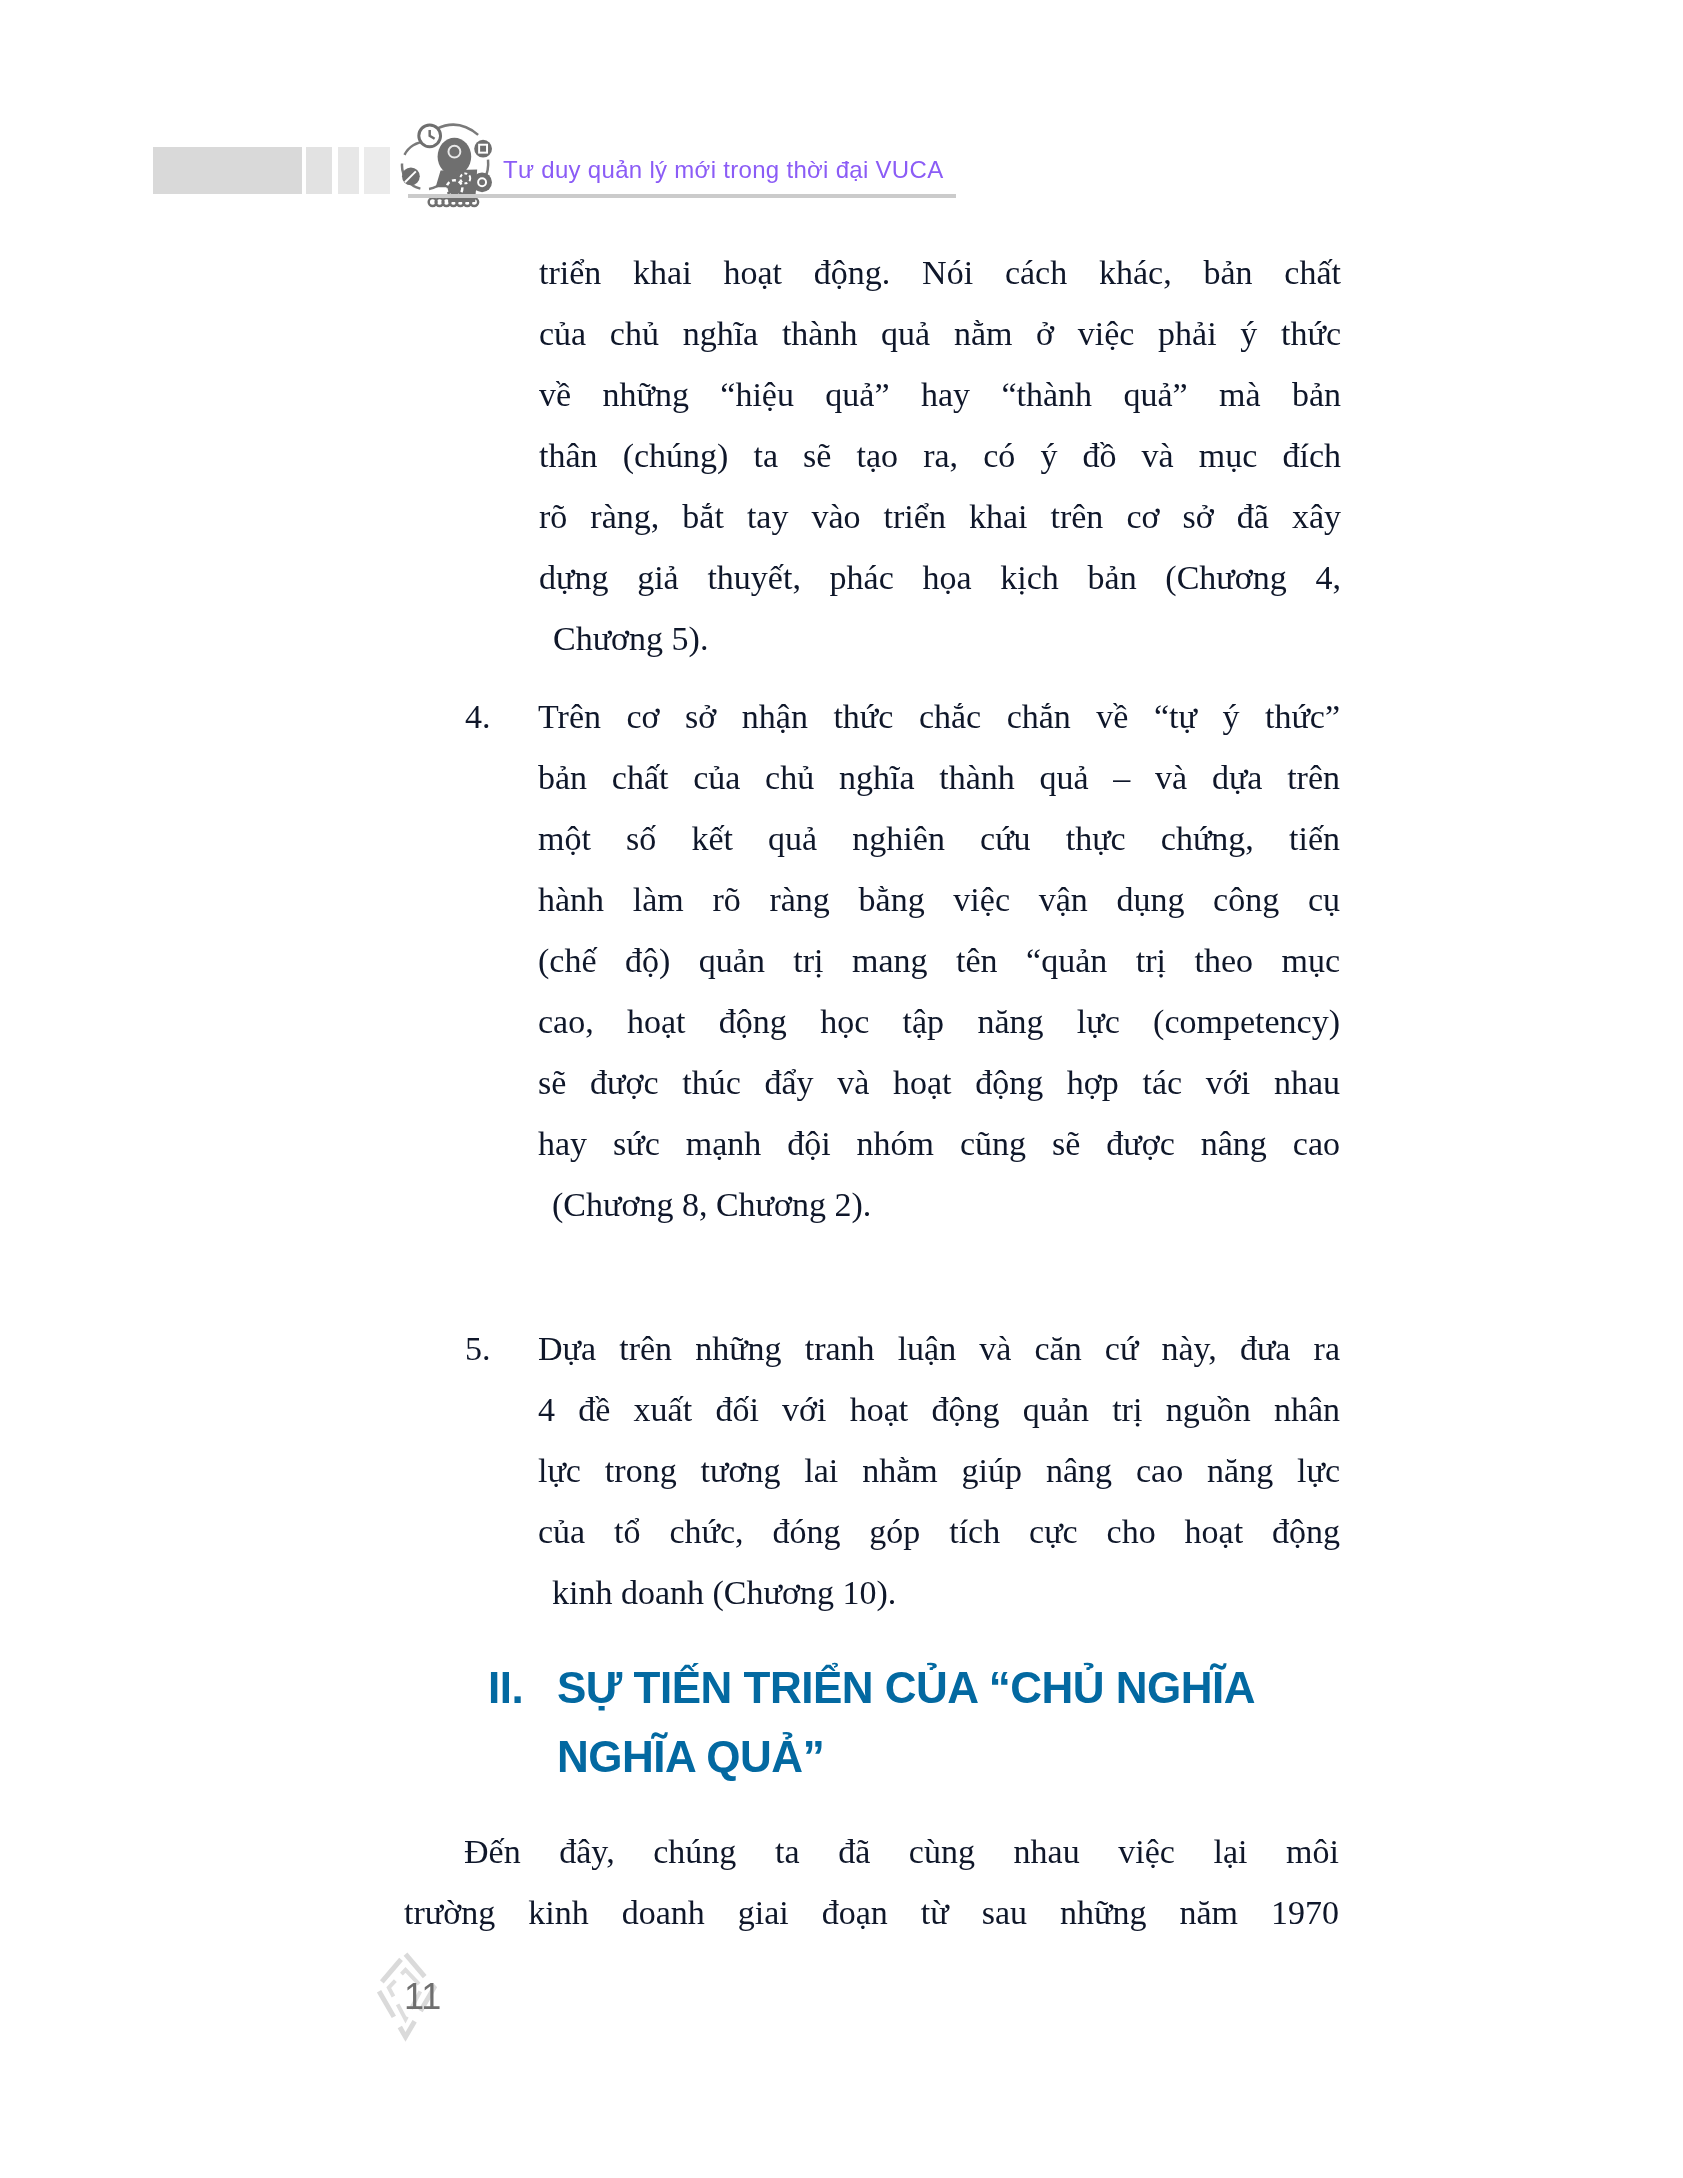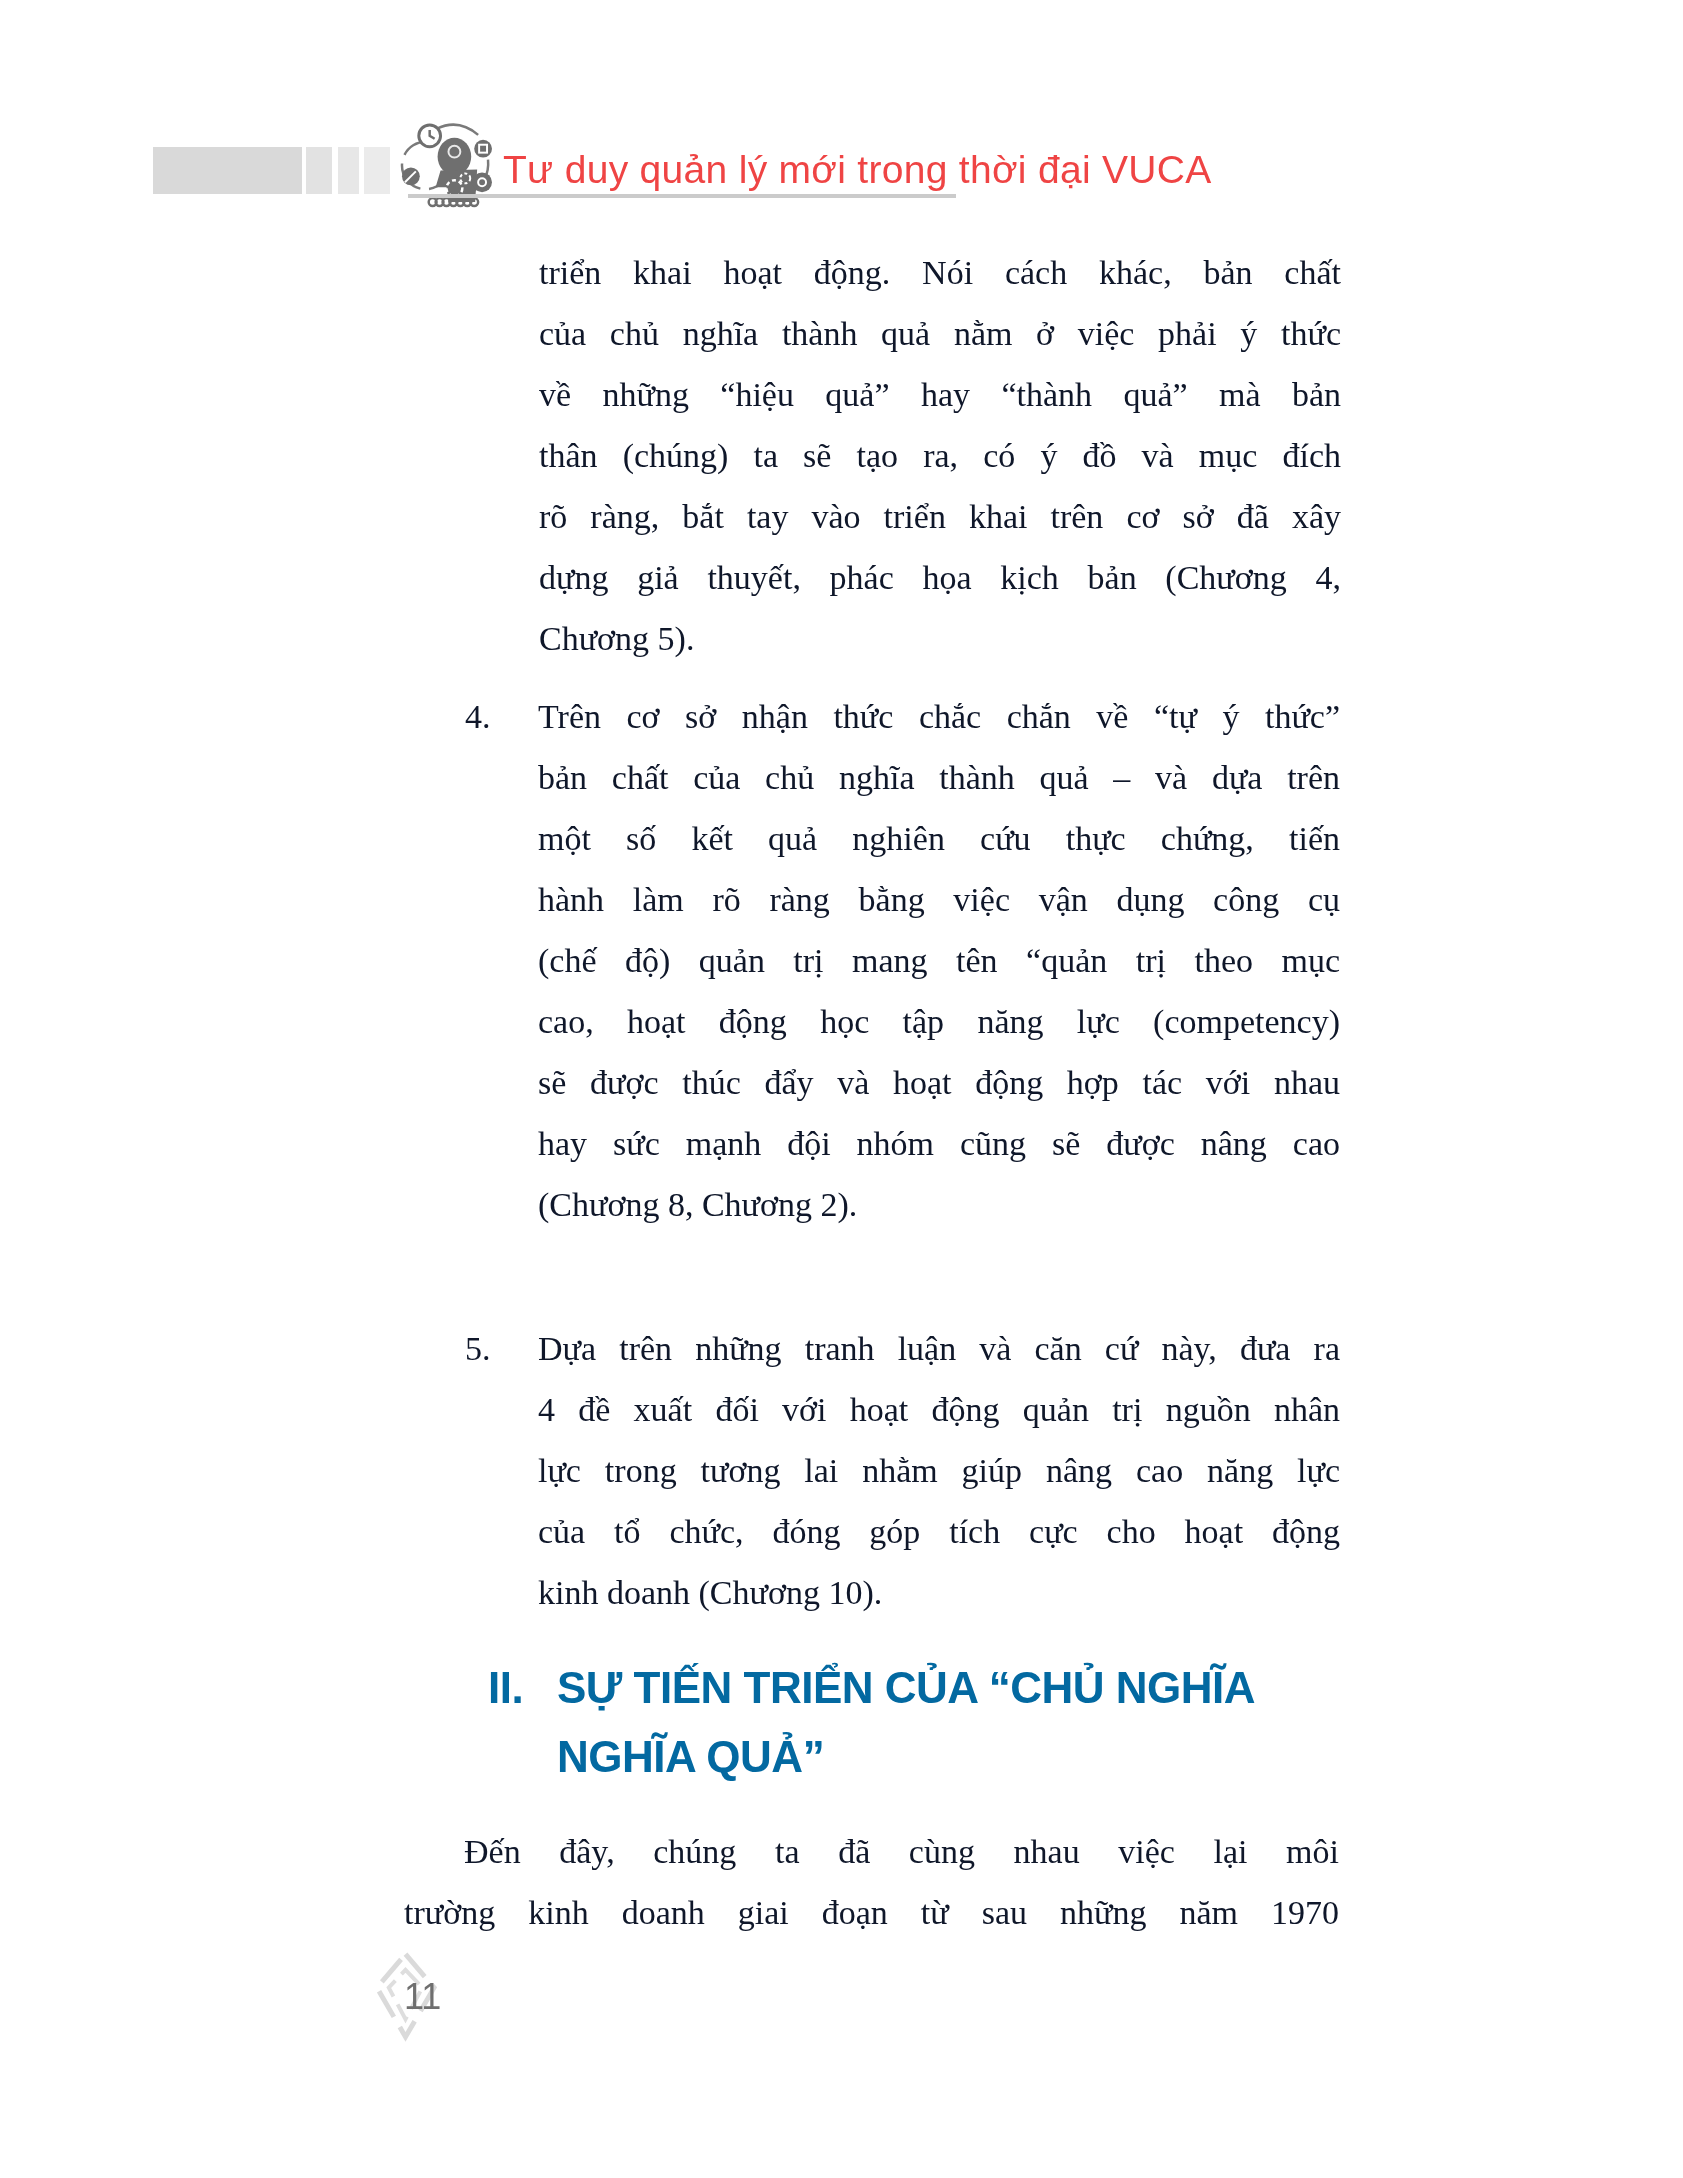--- a/index.html
+++ b/index.html
@@ -11,29 +11,29 @@
 
   
   .bar { position:absolute; top:147px; height:47px; }
   .bar-big { left:153px; width:149px; background:#d9d9d9; }
   .bar-1   { left:306px; width:26px;  background:#e2e2e2; }
   .bar-2   { left:338px; width:21px;  background:#e7e7e7; }
   .bar-3   { left:364px; width:26px;  background:#ebebeb; }
   .hicon { position:absolute; left:399px; top:120px; width:93px; height:89px; }
   .htitle {
     position:absolute; left:503px; top:153px;
-    font-family:"Liberation Sans",sans-serif; font-size:39px; line-height:34px;
-    color:#ef4444; letter-spacing:0.3px; white-space:nowrap;
+    font-family:"Liberation Sans",sans-serif; font-size:24px; line-height:34px;
+    color:#8b5cf6; letter-spacing:0.3px; white-space:nowrap;
   }
   .hrule { position:absolute; left:408px; top:194px; width:548px; height:4px; background:#cbcbcb; }
 
   
   .btxt { font-size:34px; line-height:61px; color:#0f172a; }
   .jline { text-align:justify; text-align-last:justify; }
-  .jline.end { text-align-last:left; }
+  .jline.end { text-align-last:left;margin-left:14px; }
 
   .intro { position:absolute; left:539px; top:242px; width:802px; }
 
   .litem { position:absolute; left:465px; display:flex; }
   .litem .num { width:73px; flex:0 0 73px; }
   .litem .ltext { width:802px; flex:0 0 802px; }
   #item4 { top:686px; }
   #item5 { top:1318px; }
 
   .sect-heading {

